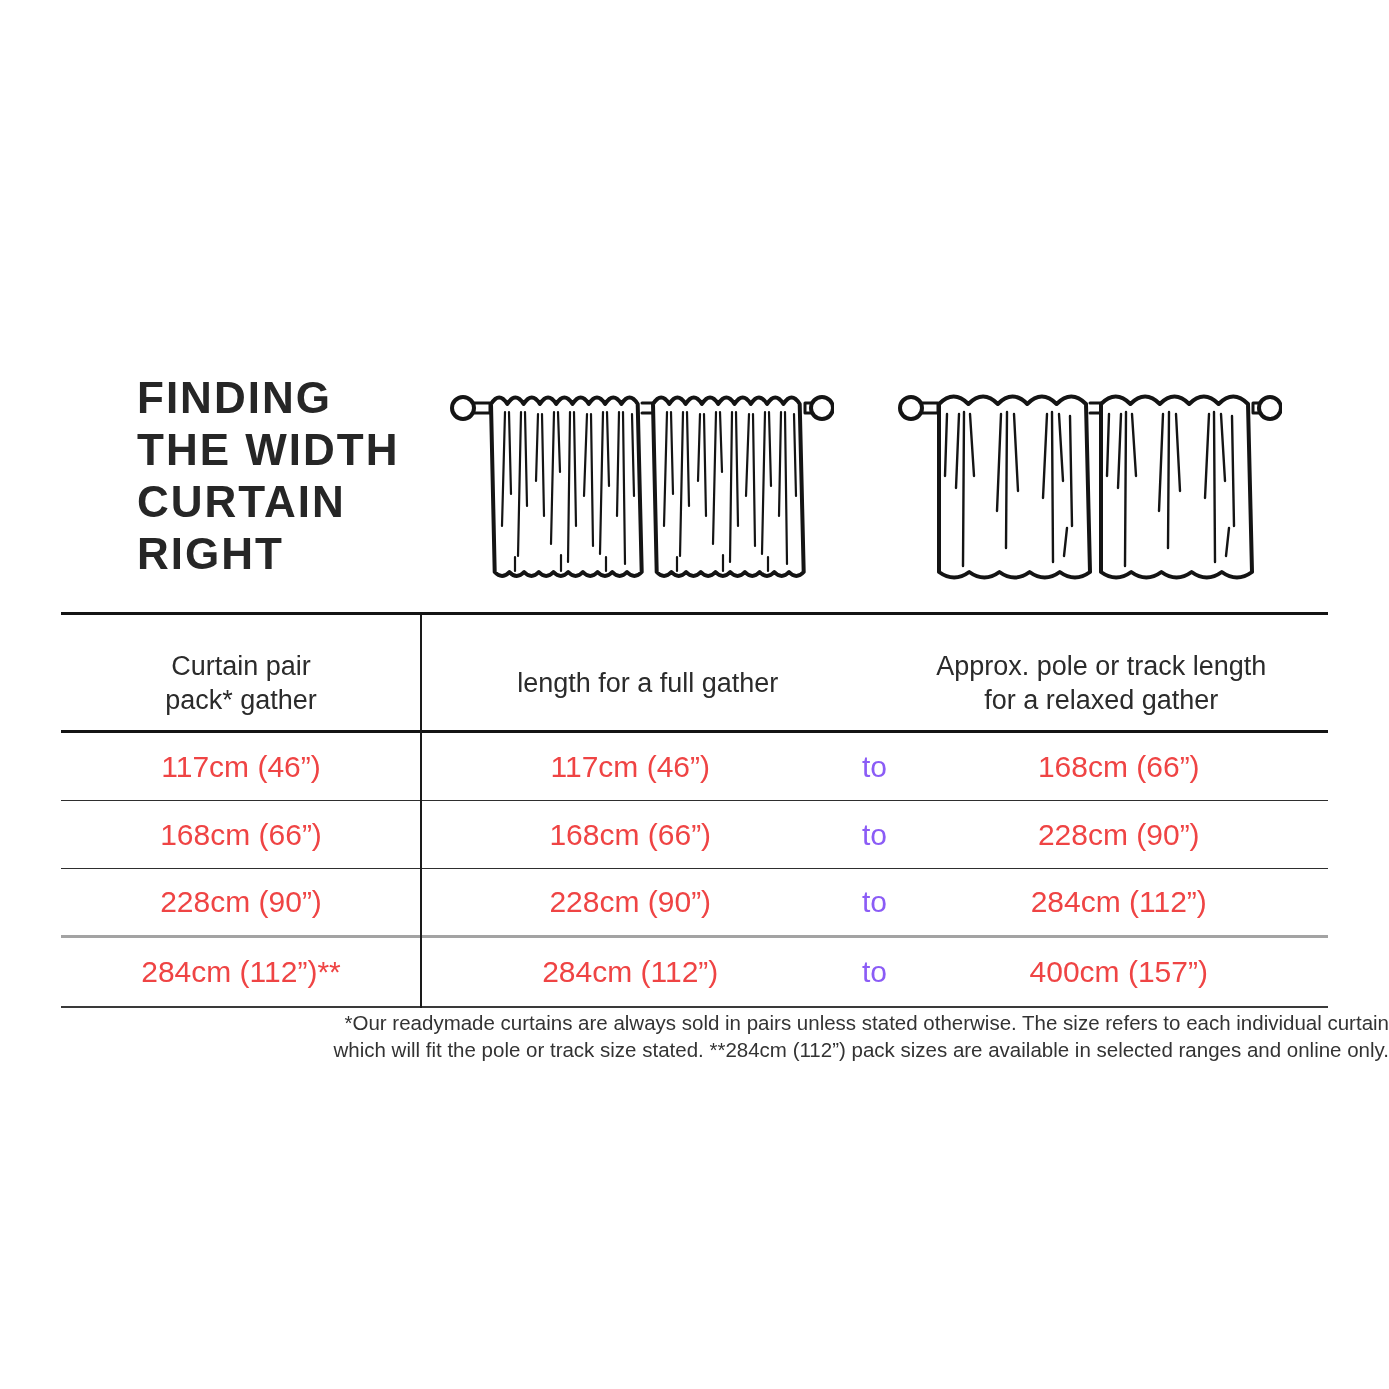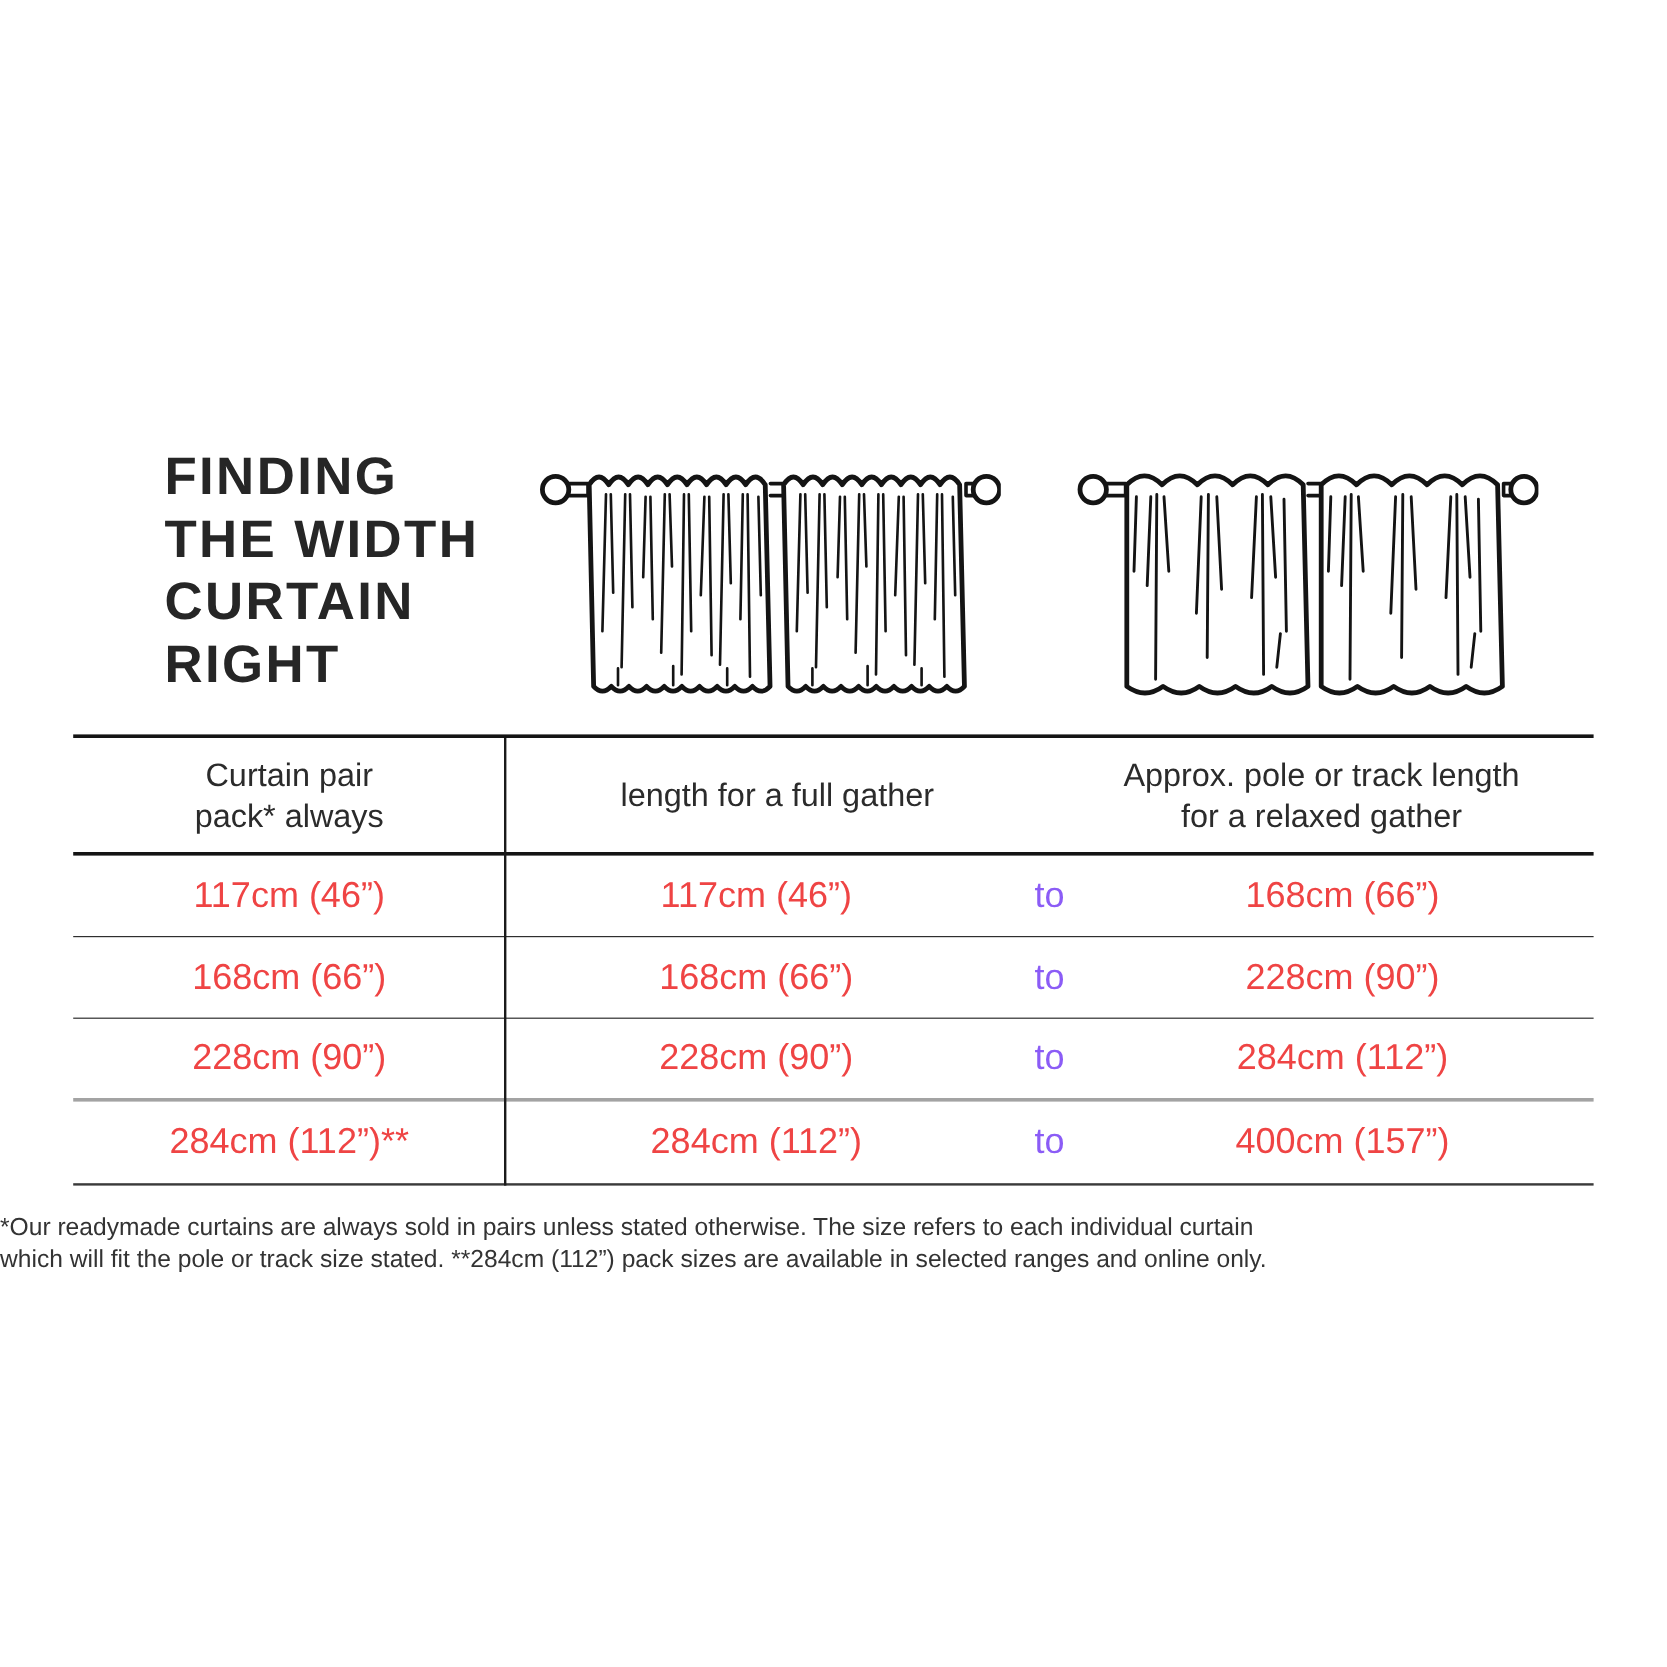--- a/index.html
+++ b/index.html
@@ -16,33 +16,33 @@
   .illus{position:absolute;top:376px;width:385px;height:215px;}
   .illus-full{left:449px;}
   .illus-relaxed{left:897px;}
   
   .size-table{
     position:absolute;left:61px;top:612px;width:1267px;
     border-top:3px solid #141414;
   }
   .vline{position:absolute;left:359px;top:0;bottom:0;width:2px;background:#1a1a1a;}
   .trow{display:grid;grid-template-columns:360px 1fr;align-items:stretch;}
-  .hrow{height:95px;border-bottom:3px solid #141414;}
+  .hrow{height:95px;border-bottom:3px solid #141414;margin-top:20px;}
   .r0,.r1{height:67px;border-bottom:1px solid #2e2e2e;}
   .r2{height:66px;border-bottom:3px solid #a3a3a3;}
   .r3{height:68px;border-bottom:2px solid #3a3a3a;}
   .cell{display:flex;align-items:center;justify-content:center;text-align:center;}
   .hcell{flex-direction:column;font-size:27px;line-height:34px;color:#2b2b2b;}
   .hright{display:grid;grid-template-columns:1fr 1fr;}
   .dcell{font-size:30px;color:#ef4444;}
   .dright{display:grid;grid-template-columns:1fr 70px 1fr;}
   .to-cell{font-size:30px;color:#8b5cf6;}
   
   .footnote{
-    position:absolute;top:1009px;left:0;width:1389px;text-align:left;
+    position:absolute;top:1009px;left:0;width:1389px;text-align:right;
     font-size:20.5px;line-height:27px;color:#333333;
   }
   svg .ink{stroke:#141414;fill:none;}
 </style>
 </head>
 <body>
 
 <div class="canvas">
 
   <div class="title">
@@ -105,21 +105,21 @@
       <use href="#panelR" xlink:href="#panelR" x="162"></use>
     </g>
   </svg>
 
   <div class="size-table">
     <div class="vline"></div>
 
     <div class="trow hrow">
       <div class="cell hcell">
         <span>Curtain pair</span>
-        <span>pack* always</span>
+        <span>pack* gather</span>
       </div>
       <div class="hright">
         <div class="cell hcell">
           <span>length for a full gather</span>
         </div>
         <div class="cell hcell">
           <span>Approx. pole or track length</span>
           <span>for a relaxed gather</span>
         </div>
       </div>

